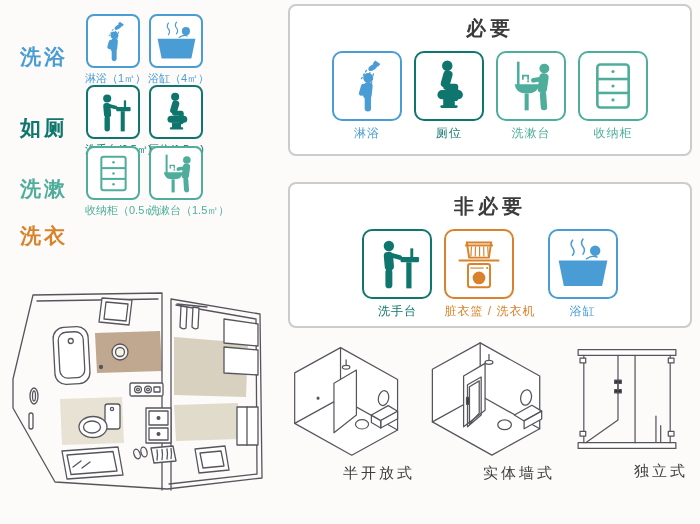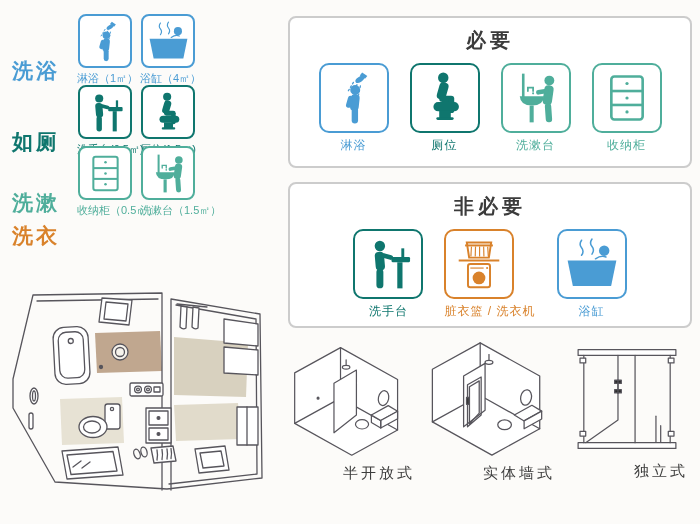--- a/index.html
+++ b/index.html
@@ -9,35 +9,35 @@
     font-family:"Liberation Sans","DejaVu Sans",sans-serif;
     color:#3b3b3b;
   }
   
   .c-blue{color:#4a9cd4}
   .c-yellow{color:#0f766e}
   .c-teal{color:#4fae9b}
   .c-orange{color:#d9822b}
 
   
-  .act-row{position:absolute;left:12px;display:flex;align-items:flex-end}
+  .act-row{position:absolute;left:20px;display:flex;align-items:center}
   .act-header{width:65px;font-size:21px;letter-spacing:3px;padding-top:14px;font-weight:bold}
   .cell{width:56px;margin-right:7px;text-align:center}
   .cell-box{width:50px;height:50px;border:2px solid currentColor;border-radius:8px;background:#fff;
     display:flex;align-items:center;justify-content:center;margin:0 auto}
   .cell-box svg{width:45px;height:45px}
   .cell-label{font-size:11px;line-height:1.3;margin-top:3px;white-space:nowrap}
   .cell-label.wrap{white-space:normal;width:88px;margin-left:-16px}
 
   
   .panel{position:absolute;left:288px;width:400px;background:#fff;border:2px solid #ccc;border-radius:8px}
-  #panel-necessary{top:16px;height:148px}
+  #panel-necessary{top:4px;height:148px}
   #panel-optional{top:182px;height:142px}
   .panel-title{text-align:center;font-size:20px;font-weight:bold;letter-spacing:4px;color:#3b3b3b;margin-top:9px}
-  .panel-row{display:flex;justify-content:center;gap:21px;margin-top:9px}
+  .panel-row{display:flex;justify-content:center;gap:12px;margin-top:9px}
   .p-item{text-align:center}
   .p-box{width:66px;height:66px;border:2.5px solid currentColor;border-radius:10px;background:#fff;
     display:flex;align-items:center;justify-content:center}
   .p-box svg{width:58px;height:58px}
   .p-label{font-size:12px;margin-top:4px;letter-spacing:1px}
 
   
   #floorplan{position:absolute;left:10px;top:291px;width:272px;height:230px}
   .enc{position:absolute;text-align:right}
   #enc1{left:281px;top:342px;width:134px}

